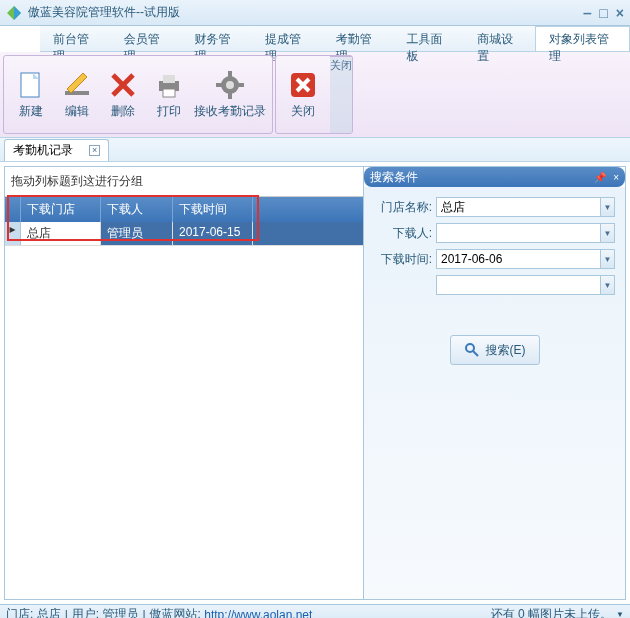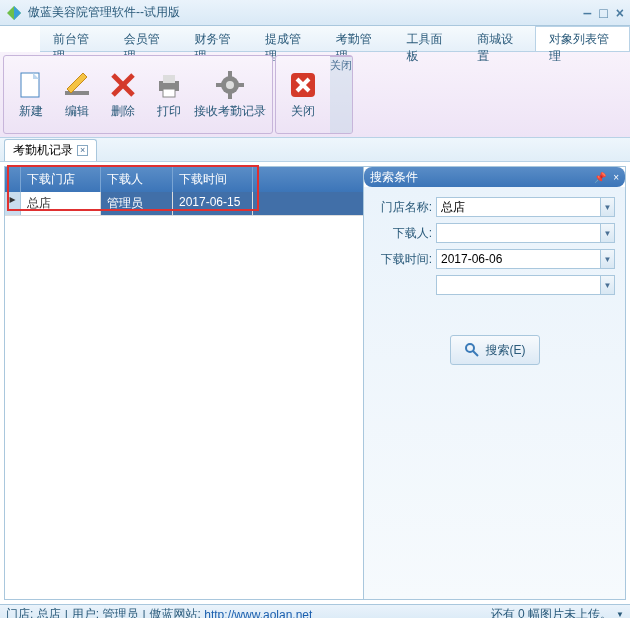--- a/index.html
+++ b/index.html
@@ -22,21 +22,21 @@
 .ribbon-group { border: 1px solid #c7b5da; border-radius: 3px; background: linear-gradient(#f9f4fc, #ede3f5); margin: 1px; display: flex; flex-direction: row; }
 .ribbon-items { display: flex; padding: 2px 4px; flex: 1; }
 .ribbon-btn { width: 46px; display: flex; flex-direction: column; align-items: center; justify-content: center; cursor: pointer; }
 .ribbon-btn.wide { width: 76px; }
 .ribbon-btn .ico { width: 32px; height: 32px; display: flex; align-items: center; justify-content: center; }
 .ribbon-btn .lbl { color: #2a5a7a; margin-top: 2px; }
 .ribbon-group-title { text-align: center; color: #4a7095; background: rgba(200,216,232,0.5); font-size: 11px; padding: 1px 0; border-top: 1px solid #c7b5da; }
 
 
 .tabrow { height: 24px; background: linear-gradient(#eef6fc, #e1eef8); display: flex; align-items: center; padding-left: 4px; border-bottom: 1px solid #b8d2e6; }
-.tab { background: #fff; border: 1px solid #a9c7dd; border-bottom: none; padding: 2px 8px; display: flex; align-items: center; gap: 4px; border-radius: 3px 3px 0 0; }
+.tab { background: #fff; border: 1px solid #a9c7dd; border-bottom: none; padding: 2px 8px; display: flex; align-items: center; gap: 16px; border-radius: 3px 3px 0 0; }
 .tab .close-x { border: 1px solid #88a8c2; padding: 0 2px; font-size: 9px; line-height: 9px; color: #4a7095; cursor: pointer; }
 
 
 .main { display: flex; height: 434px; border: 1px solid #a9c7dd; margin: 4px; }
 .left { width: 404px; border-right: 1px solid #a9c7dd; display: flex; flex-direction: column; }
 .group-header { background: #fff; color: #333; padding: 6px; border-bottom: 1px solid #ccc; }
 .col-headers { display: flex; background: linear-gradient(#5a8dc7, #3c75b8); color: #fff; }
 .col-headers .ch { padding: 4px 6px; border-right: 1px solid #7aa5d4; }
 .ch0 { width: 16px; }
 .ch1 { width: 80px; }
@@ -174,20 +174,21 @@
 
 <div class="tabrow">
   <div class="tab">
     <span>考勤机记录</span>
     <span class="close-x">×</span>
   </div>
 </div>
 
 <div class="main">
   <div class="left">
+    <div class="group-header">拖动列标题到这进行分组</div>
     <div style="position:relative">
       <div class="col-headers">
         <div class="ch ch0"></div>
         <div class="ch ch1">下载门店</div>
         <div class="ch ch2">下载人</div>
         <div class="ch ch3">下载时间</div>
       </div>
       <div class="grid-body">
         <div class="row selected">
           <div class="indicator">▸</div>

